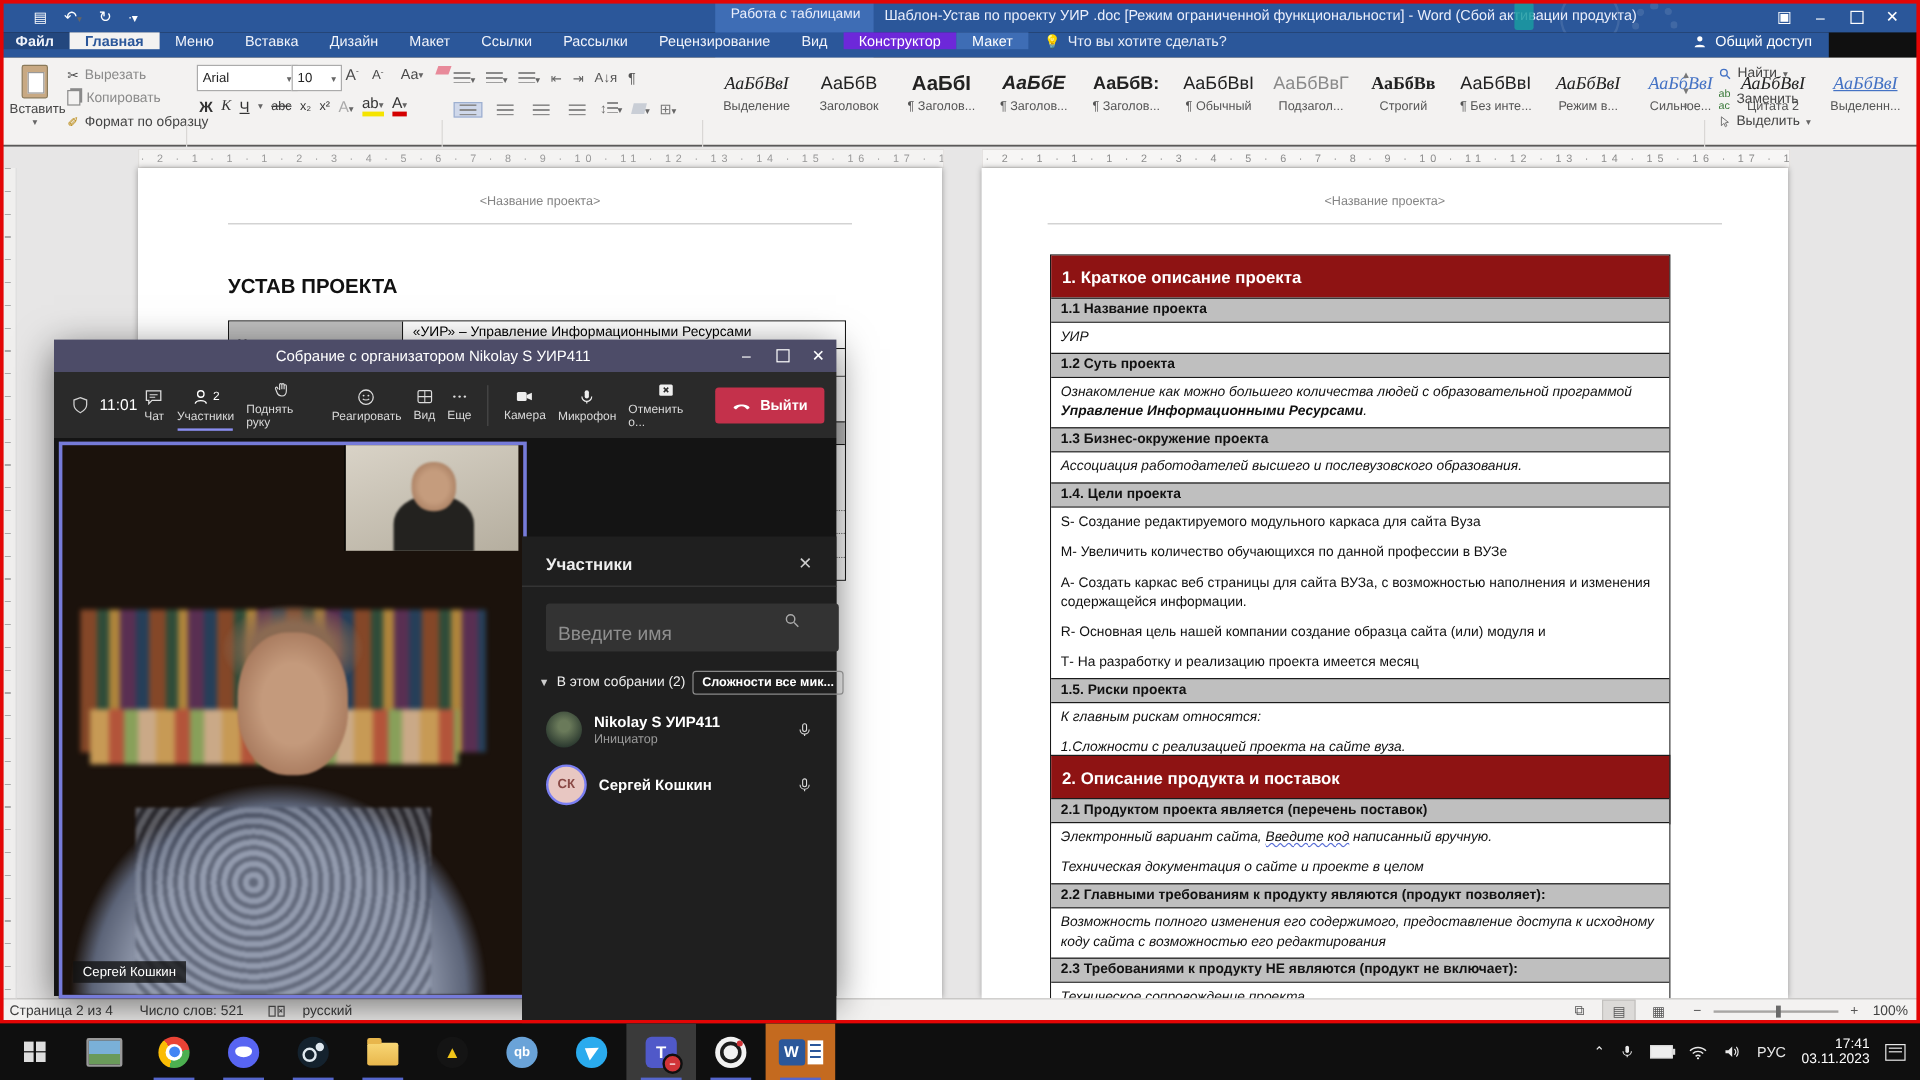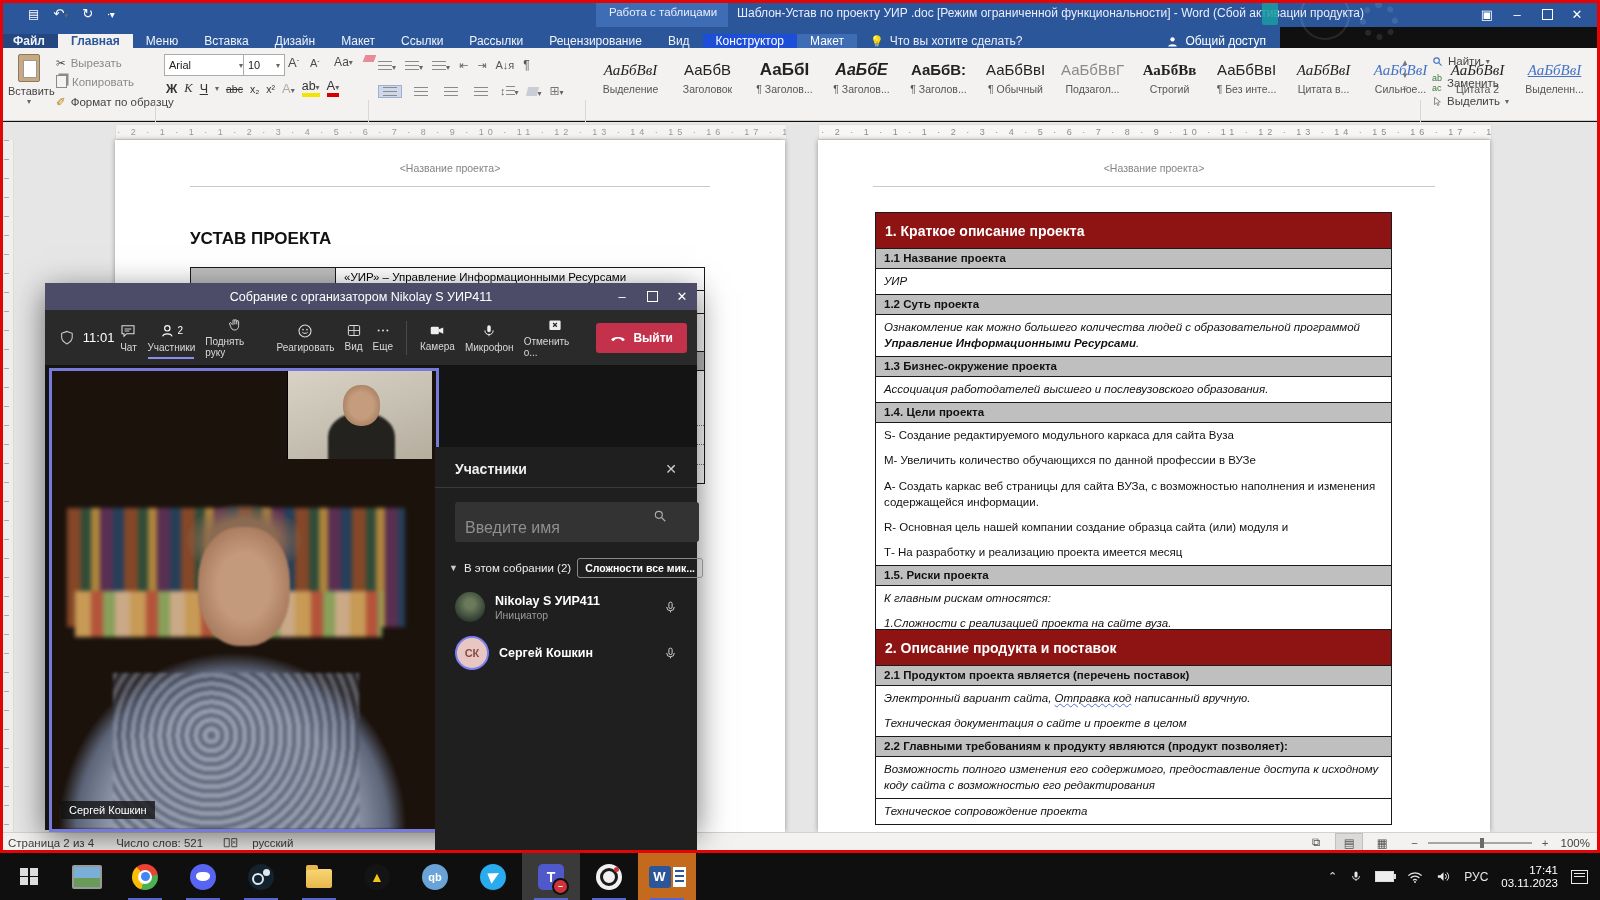--- a/index.html
+++ b/index.html
@@ -8,21 +8,21 @@
   .a{position:absolute}
   .row{display:flex;align-items:center}
   .nosel{user-select:none}
 
   
   .titlebar{left:0;top:0;width:1600px;height:27px;background:#2b579a;color:#fff}
   .ctxblock{left:596px;top:0;width:132px;height:48px;background:#3e6db5}
   .titletext{font-size:12px;color:#eaeefb;white-space:nowrap}
   .qat{gap:14px;color:#fff;font-size:13px}
   .capbtn{width:30px;height:24px;display:flex;align-items:center;justify-content:center;color:#fff;font-size:13px}
-  .tabs{left:0;top:27px;width:1280px;height:21px;background:#2b579a;display:flex;align-items:flex-end}
+  .tabs{left:0;top:27px;width:1524px;height:21px;background:#2b579a;display:flex;align-items:flex-start}
   .tab{padding:0 13px;display:flex;align-items:center;color:#f0f3fa;font-size:12px}
   .tab.file{background:rgba(0,0,0,.18);font-weight:bold}
   .tab.active{background:#f3f2f1;color:#2b579a;font-weight:bold}
   .tab.ctx{color:#fff}
   .tellme{color:#e8edf8;font-size:12px;gap:6px}
   .share{color:#fff;font-size:12px;gap:6px}
 
   
   .ribbon{left:0;top:48px;width:1600px;height:72px;background:#f3f2f1;border-bottom:1px solid #cfcdcb;color:#444}
   .gdiv{width:1px;background:#d9d7d5;top:52px;height:62px}
@@ -166,21 +166,21 @@
   <div class="tab file">Файл</div>
   <div class="tab active">Главная</div>
   <div class="tab">Меню</div>
   <div class="tab">Вставка</div>
   <div class="tab">Дизайн</div>
   <div class="tab">Макет</div>
   <div class="tab">Ссылки</div>
   <div class="tab">Рассылки</div>
   <div class="tab">Рецензирование</div>
   <div class="tab">Вид</div>
-  <div class="tab ctx" style="background:#1d4ed8">Конструктор</div>
+  <div class="tab ctx" style="background:#6d28d9">Конструктор</div>
   <div class="tab ctx" style="background:#3e6db5">Макет</div>
   <div class="tab tellme row">
     <span style="font-size:11px">💡</span>
     <span>Что вы хотите сделать?</span>
   </div>
   <div class="share row" style="margin-left:auto;padding-right:14px">
     <svg width="13" height="13" viewBox="0 0 24 24">
         <circle cx="12" cy="8" r="4" fill="#fff"></circle>
         <path d="M4 21c1-5 15-5 16 0z" fill="#fff"></path>
       </svg>
@@ -314,21 +314,21 @@
     <div class="stylecard">
         <div class="samp b serif">АаБбВв</div>
         <div class="lbl">Строгий</div>
       </div>
     <div class="stylecard">
         <div class="samp">АаБбВвІ</div>
         <div class="lbl">¶ Без инте...</div>
       </div>
     <div class="stylecard">
         <div class="samp serif it">АаБбВвІ</div>
-        <div class="lbl">Цитата в...</div>
+        <div class="lbl">Режим в...</div>
       </div>
     <div class="stylecard">
         <div class="samp serif it blue">АаБбВвІ</div>
         <div class="lbl">Сильное...</div>
       </div>
     <div class="stylecard">
         <div class="samp serif it">АаБбВвІ</div>
         <div class="lbl">Цитата 2</div>
       </div>
     <div class="stylecard">
@@ -433,25 +433,26 @@
       <p>1.Сложности с реализацией проекта на сайте вуза.</p>
       <p>2.Отсутствие материального обеспечения компании.</p>
       <p>3. Не заинтересованность ВУЗа в данном проекте.</p>
     </div>
   </div>
 
   <div class="a tbl" style="left:57px;top:489px;width:515px">
     <div class="tt" style="border-top:none">2.  Описание продукта и поставок</div>
     <div class="th">2.1 Продуктом проекта является (перечень поставок)</div>
     <div class="td it">
-      <p><span>Электронный вариант сайта, </span><span class="wavy">Отправка код</span><span> написанный вручную.</span></p>
+      <p><span>Электронный вариант сайта, </span><span class="wavy">Введите код</span><span> написанный вручную.</span></p>
       <p>Техническая документация о сайте и проекте в целом</p>
     </div>
     <div class="th">2.2 Главными требованиям к продукту являются (продукт позволяет):</div>
     <div class="td it">Возможность полного изменения его содержимого, предоставление доступа к исходному коду сайта с возможностью его редактирования</div>
+    <div class="th">2.3 Требованиями к продукту НЕ являются (продукт не включает):</div>
     <div class="td it">Техническое сопровождение проекта</div>
 
   </div>
 </div>
 
 <div class="a teams">
   <div class="t-title">
     <div style="flex:1;text-align:center;padding-left:70px">Собрание с организатором Nikolay S УИР411</div>
     <span class="capbtn" style="height:27px">–</span>
     <span class="capbtn" style="height:27px">

